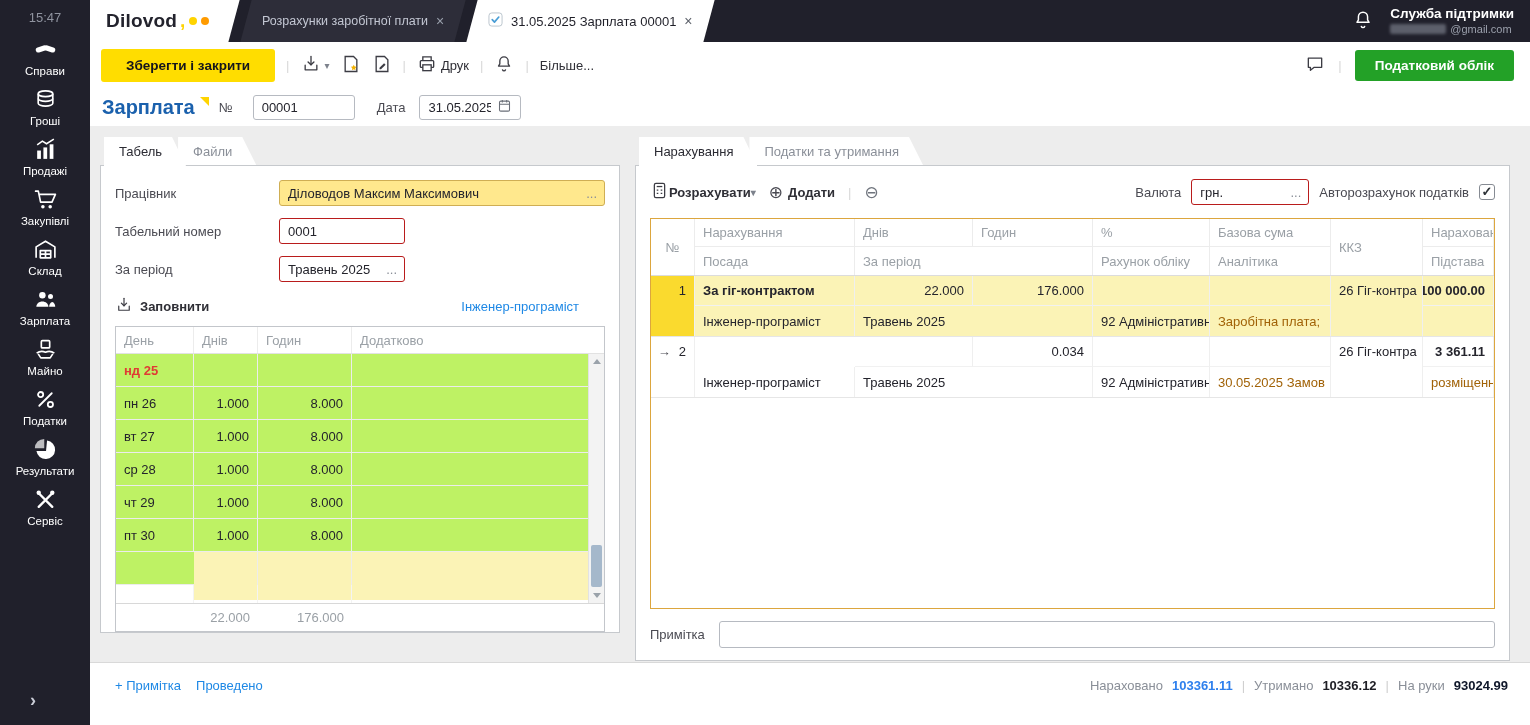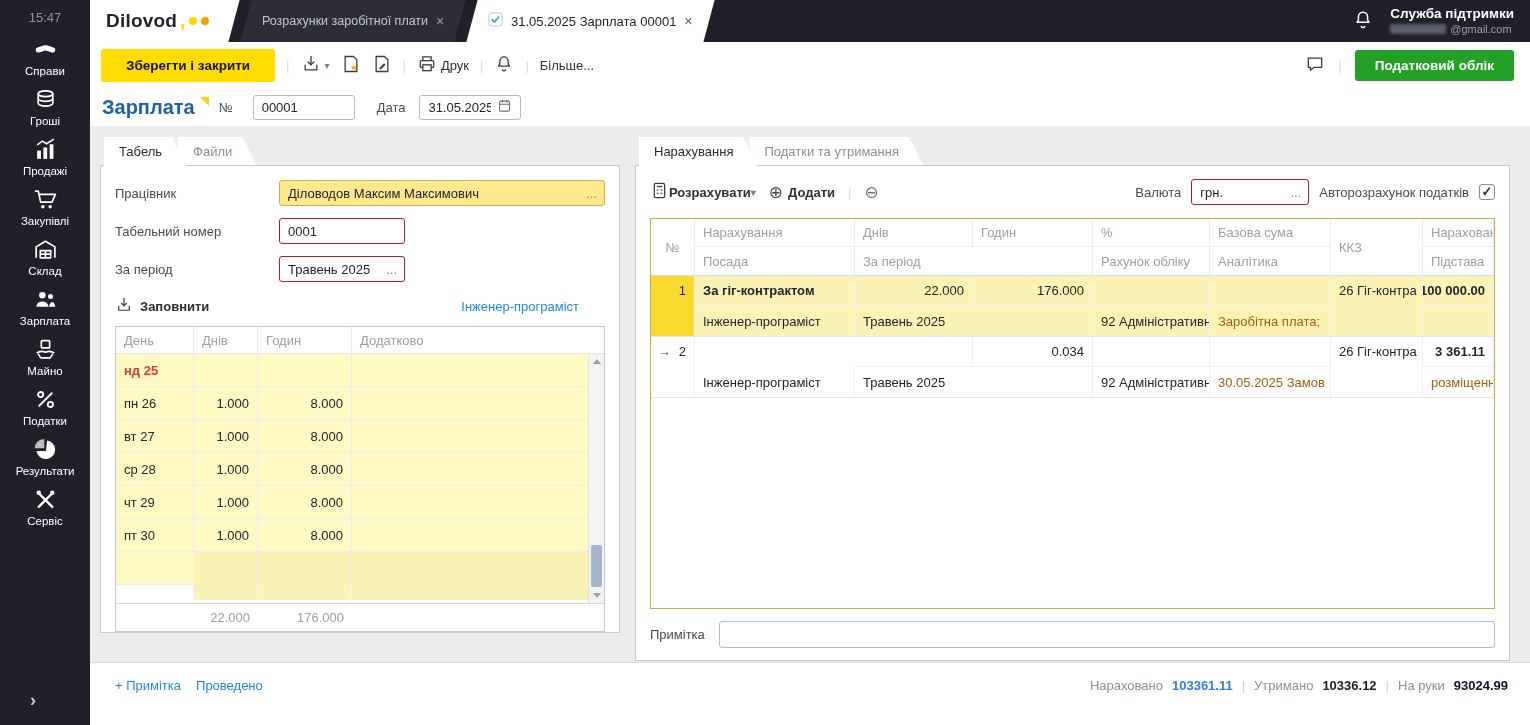--- a/index.html
+++ b/index.html
@@ -81,21 +81,21 @@
   .field-small { width:126px; }
   .fill-row { display:flex; align-items:center; margin:2px 0 9px 0; }
   .fill-btn { display:flex; align-items:center; gap:7px; font-weight:bold; color:#2f2f36; cursor:pointer; }
   .fill-btn svg { width:18px; height:18px; }
   .pos-link { margin-left:auto; margin-right:26px; color:#1e88e5; cursor:pointer; }
   .ts-table { border:1px solid #c3c6cb; flex:1; display:flex; flex-direction:column; position:relative; min-height:0; margin-bottom:0; }
   .ts-grid { display:grid; grid-template-columns:78px 64px 94px 1fr; }
   .ts-head { height:27px; color:#9aa0a6; border-bottom:1px solid #e2e2e2; padding-right:16px; background:#fff; }
   .ts-head > div { display:flex; align-items:center; padding:0 8px; border-right:1px solid #ececec; }
   .ts-head > div:last-child { border-right:none; }
-  .ts-row { height:33px; border-bottom:1px solid #ececec; padding-right:16px; background:#fef9c3; cursor:pointer; }
+  .ts-row { height:33px; border-bottom:1px solid #ececec; padding-right:16px; background:#bef264; cursor:pointer; }
   .ts-row > div { display:flex; align-items:center; padding:0 8px; border-right:1px solid #ececec; overflow:hidden; }
   .ts-row > div:last-child { border-right:none; }
   .ts-num { justify-content:flex-end; }
   .ts-row.weekend .ts-day { color:#e03a34; font-weight:bold; }
   .ts-row.selected > div { background:#fbf3b6; }
   .ts-row.selected .ts-day { background:#fada2e;margin-top:48px; }
   .ts-filler { flex:1; padding-right:16px; }
   .ts-filler > div { border-right:1px solid #f3f3f3; height:100%; }
   .ts-filler > div:last-child { border-right:none; }
   .ts-totals { height:28px; border-top:1px solid #d8d8d8; color:#9aa0a6; padding-right:16px; background:#fff; }

